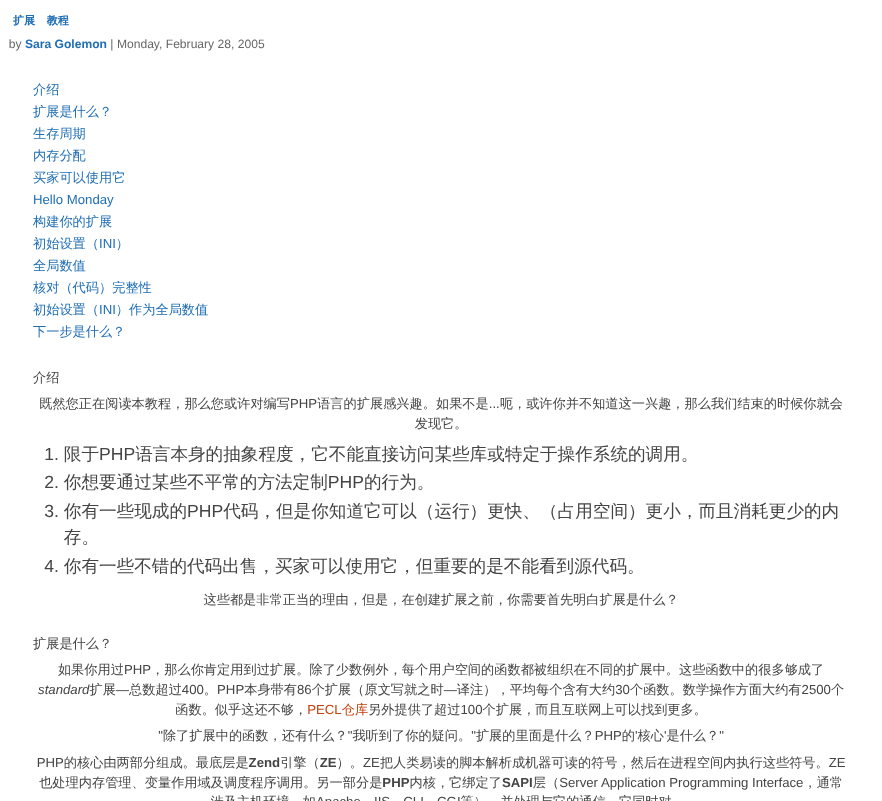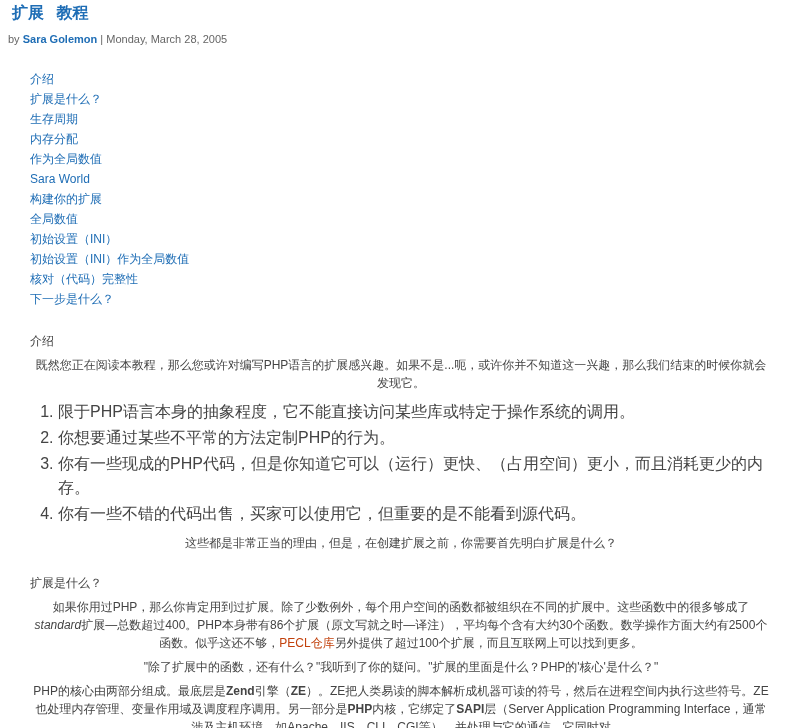--- a/index.html
+++ b/index.html
@@ -16,22 +16,22 @@
   }
   .title-bar {
     background: #eef1f5;
     padding: 2px 6px;
     font-size: 13px;
     font-weight: bold;
     color: #1a5f1a;
   }
   .title-bar .php-zend { color: #1e6db5; }
   .sub-links {
-    padding: 1px 10px 3px 12px;
-    font-size: 16px;
+    padding: 12px 10px 3px 12px;
+    font-size: 10px;
     color: #1e6db5;
   }
   .sub-links a { color: #1e6db5; text-decoration: none; margin-right: 8px; font-weight: bold;}
   .byline {
     padding: 3px 8px 8px 8px;
     font-size: 11px;
     color: #666;
   }
   .byline a { color: #1e6db5; text-decoration: none; font-weight: bold; }
   .content {
@@ -61,36 +61,36 @@
 </style>
 </head>
 <body>
 
 <div class="page">
   <div class="sub-links">
     <a href="#">扩展</a>
     <a href="#">教程</a>
   </div>
   <div class="byline">
-    <span>by  </span><a href="#">Sara Golemon</a><span>  |  </span><span>Monday, March 28, 2005</span>
+    <span>by  </span><a href="#">Sara Golemon</a><span>  |  </span><span>Monday, February 28, 2005</span>
   </div>
 
   <div class="content">
     <div class="toc">
       <a href="#">介绍</a>
       <a href="#">扩展是什么？</a>
       <a href="#">生存周期</a>
       <a href="#">内存分配</a>
-      <a href="#">作为全局数值</a>
-      <a href="#">Sara World</a>
+      <a href="#">买家可以使用它</a>
+      <a href="#">Hello Monday</a>
       <a href="#">构建你的扩展</a>
+      <a href="#">初始设置（INI）</a>
       <a href="#">全局数值</a>
-      <a href="#">初始设置（INI）</a>
+      <a href="#">核对（代码）完整性</a>
       <a href="#">初始设置（INI）作为全局数值</a>
-      <a href="#">核对（代码）完整性</a>
       <a href="#">下一步是什么？</a>
     </div>
 
     <div class="section-label">介绍</div>
     <p>既然您正在阅读本教程，那么您或许对编写PHP语言的扩展感兴趣。如果不是...呃，或许你并不知道这一兴趣，那么我们结束的时候你就会发现它。</p>
     <ol>
       <li>限于PHP语言本身的抽象程度，它不能直接访问某些库或特定于操作系统的调用。</li>
       <li>你想要通过某些不平常的方法定制PHP的行为。</li>
       <li>你有一些现成的PHP代码，但是你知道它可以（运行）更快、（占用空间）更小，而且消耗更少的内存。</li>
       <li>你有一些不错的代码出售，买家可以使用它，但重要的是不能看到源代码。</li>

